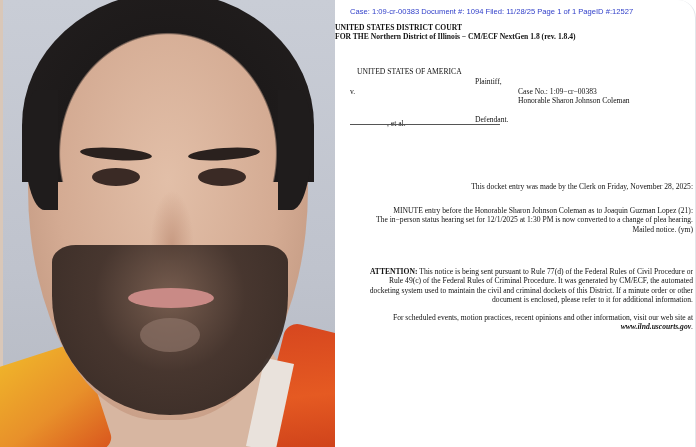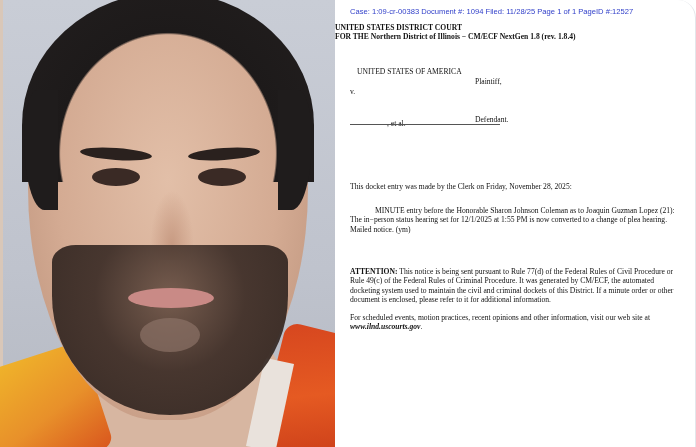--- a/index.html
+++ b/index.html
@@ -68,21 +68,21 @@
   }
   .doc .court { position: absolute; left: 0; right: 20px; top: 24px; text-align: left; font-weight: bold; font-size: 7.6px; line-height: 1.18; }
   .doc .caption-left { position: absolute; left: 15px; top: 67px; margin-left: 7px; }
   .doc .plaintiff { position: absolute; left: 140px; top: 77px; }
   .doc .v { position: absolute; left: 15px; top: 87px; }
   .doc .caseno { position: absolute; left: 183px; top: 87px; line-height: 1.25; }
   .doc .etal { position: absolute; left: 15px; top: 119px; margin-left: 37px; }
   .doc .defendant { position: absolute; left: 140px; top: 115px; text-align: right; }
   .doc .rule { position: absolute; left: 15px; top: 124px; width: 150px; height: 1px; background: #555; }
   .doc .notice-title { position: absolute; left: 0; right: 20px; top: 148px; text-align: center; font-weight: bold; }
-  .doc .p { position: absolute; left: 15px; width: 326px; text-align: left; }
+  .doc .p { position: absolute; left: 32px; width: 326px; text-align: right; }
   .doc .p1 { top: 182px; }
   .doc .p2 { top: 206px; text-indent: 25px; }
   .doc .p3 { top: 267px; }
   .doc .p4 { top: 313px; }
   .doc b.lead { font-weight: bold; margin-top: 32px; }
   .doc i.url { font-style: italic; font-weight: bold; }
 </style>
 </head>
 <body>
 
@@ -112,26 +112,30 @@
     <div class="header-line">Case: 1:09-cr-00383 Document #: 1094 Filed: 11/28/25 Page 1 of 1 PageID #:12527</div>
 
     <div class="court">
       <div>UNITED STATES DISTRICT COURT</div>
       <div>FOR THE Northern District of Illinois − CM/ECF NextGen 1.8 (rev. 1.8.4)</div>
     </div>
 
     <div class="caption-left">UNITED STATES OF AMERICA</div>
     <div class="plaintiff">Plaintiff,</div>
     <div class="v">v.</div>
+    <div class="caseno">
+      <div>Case No.: 1:09−cr−00383</div>
+      <div>Honorable Sharon Johnson Coleman</div>
+    </div>
     <div class="etal">, et al.</div>
     <div class="defendant">Defendant.</div>
     <div class="rule"></div>
 
 
     <div class="p p1">This docket entry was made by the Clerk on Friday, November 28, 2025:</div>
-    <div class="p p2">MINUTE entry before the Honorable Sharon Johnson Coleman as to Joaquin Guzman Lopez (21): The in−person status hearing set for 12/1/2025 at 1:55 PM is now converted to a change of plea hearing. Mailed notice. (ym)</div>
+    <div class="p p2">MINUTE entry before the Honorable Sharon Johnson Coleman as to Joaquin Guzman Lopez (21): The in−person status hearing set for 12/1/2025 at 1:30 PM is now converted to a change of plea hearing. Mailed notice. (ym)</div>
 
     <div class="p p3"><b class="lead">ATTENTION:</b><span> This notice is being sent pursuant to Rule 77(d) of the Federal Rules of Civil Procedure or Rule 49(c) of the Federal Rules of Criminal Procedure. It was generated by CM/ECF, the automated docketing system used to maintain the civil and criminal dockets of this District. If a minute order or other document is enclosed, please refer to it for additional information.</span></div>
 
     <div class="p p4"><span>For scheduled events, motion practices, recent opinions and other information, visit our web site at </span><i class="url">www.ilnd.uscourts.gov</i><span>.</span></div>
   </div>
 
 </div>
 
 </body></html>

